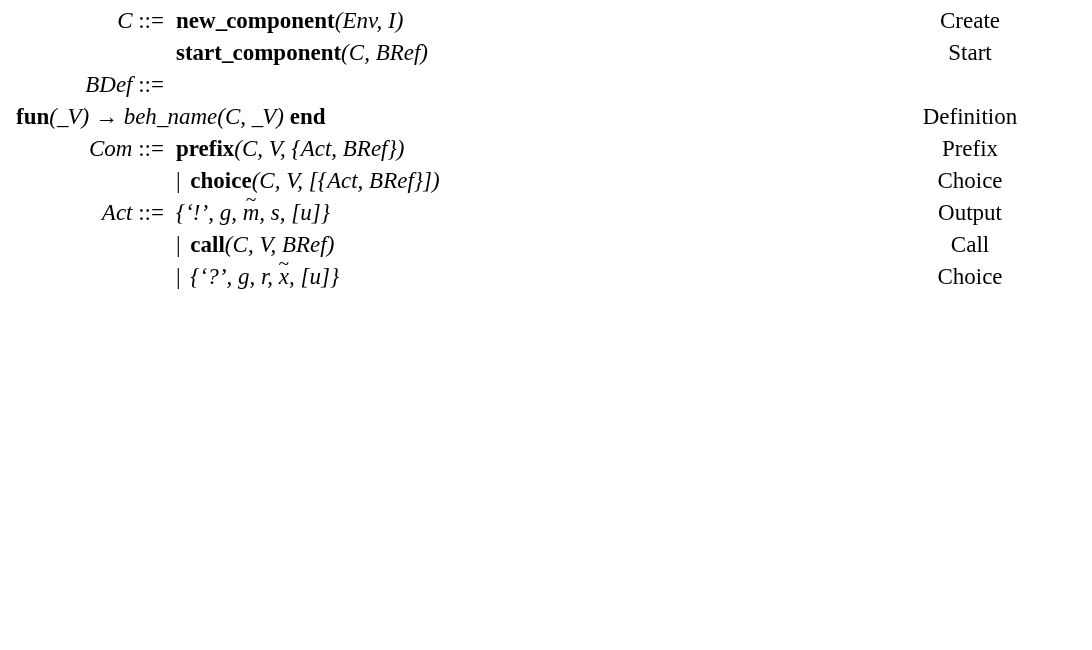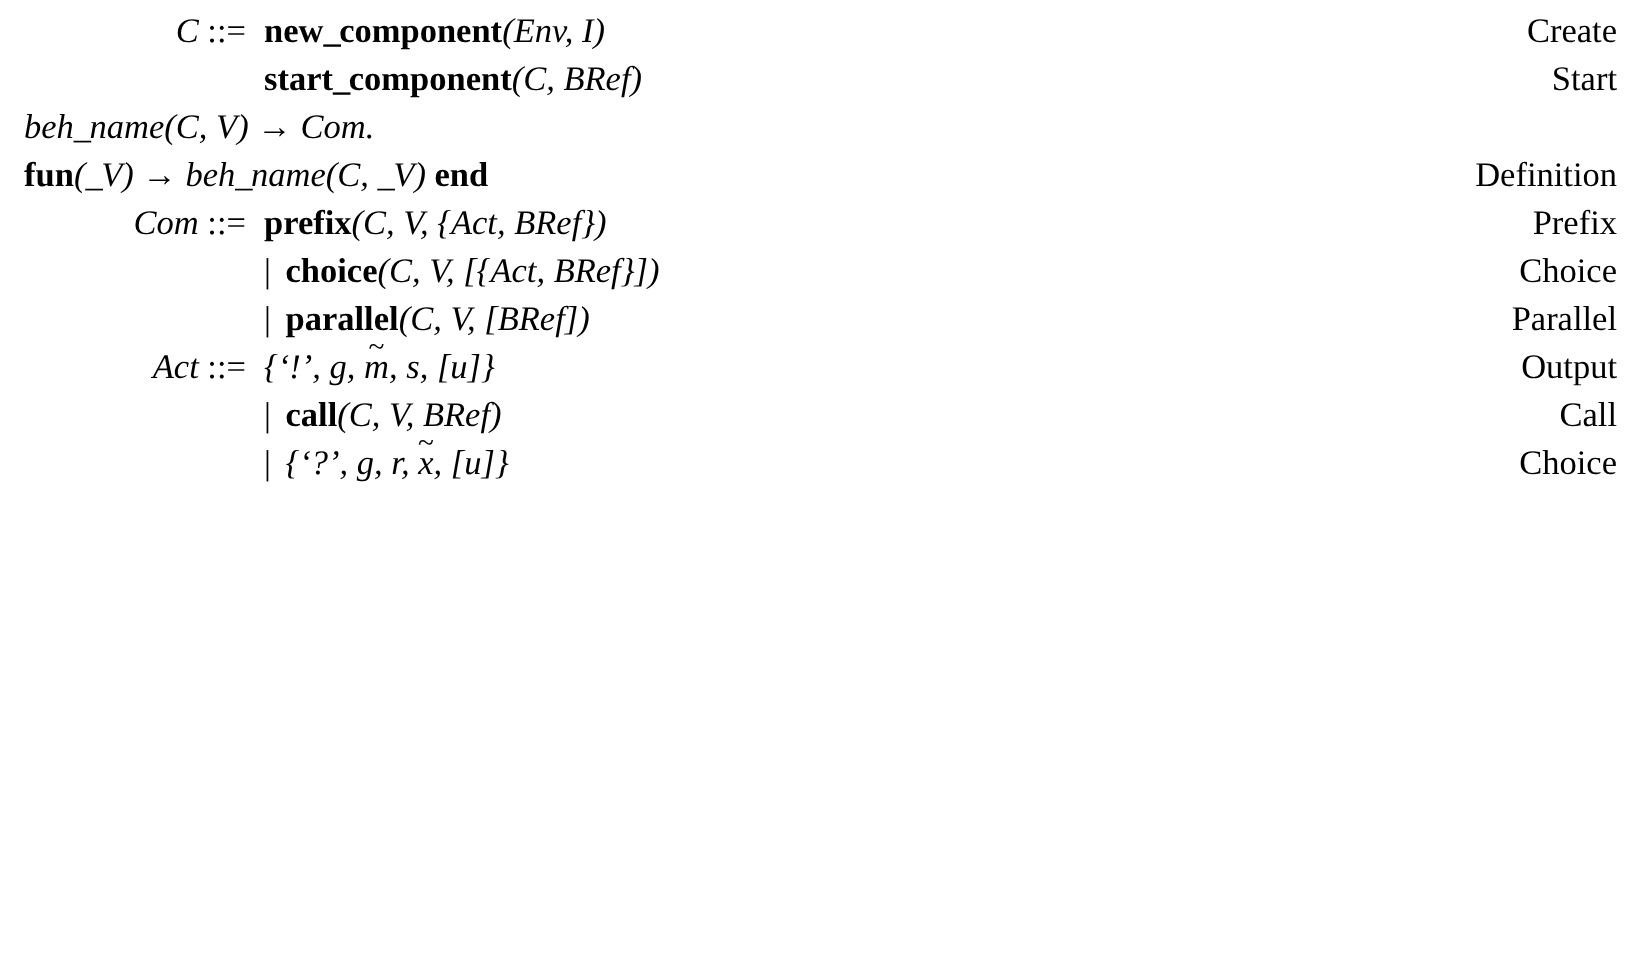--- a/index.html
+++ b/index.html
@@ -26,21 +26,21 @@
     white-space: nowrap;
   }
   .mid {
     flex: 1;
     font-style: italic;
     padding-left: 6px;
     box-sizing: border-box;
   }
   .rhs {
     width: 220px;
-    text-align: right;
+    text-align: center;
     font-style: normal;
     padding-right: 4px;
     box-sizing: border-box;
   }
   .rm { font-style: normal; }
   .bf { font-weight: bold; font-style: normal; }
   .bar { font-style: normal; padding-right: 4px; }
   .tilde {
     position: relative;
     display: inline-block;
@@ -67,40 +67,35 @@
       <div class="lhs"><i>C</i> <span class="rm">::=</span></div>
       <div class="mid"><span class="bf">new<span class="usub">_</span>component</span><span>(<i>Env</i>, <i>I</i>)</span></div>
       <div class="rhs">Create</div>
     </div>
     <div class="row">
       <div class="lhs"></div>
       <div class="mid"><span class="bf">start<span class="usub">_</span>component</span><span>(<i>C</i>, <i>BRef</i>)</span></div>
       <div class="rhs">Start</div>
     </div>
     <div class="row">
-      <div class="mid"><i>beh<span class="usub">_</span>name</i>(<i>C</i>, <i>V</i>) → <i>Com</i>.</div>
+      <div class="lhs"><i>BDef</i> <span class="rm">::=</span></div>
     </div>
     <div class="row">
       <div class="mid"><span class="bf">fun</span>(<span class="usub">_</span><i>V</i>) → <i>beh<span class="usub">_</span>name</i>(<i>C</i>, <span class="usub">_</span><i>V</i>) <span class="bf">end</span></div>
       <div class="rhs">Definition</div>
     </div>
     <div class="row">
       <div class="lhs"><i>Com</i> <span class="rm">::=</span></div>
       <div class="mid"><span class="bf">prefix</span><span>(<i>C</i>, <i>V</i>, {<i>Act</i>, <i>BRef</i>})</span></div>
       <div class="rhs">Prefix</div>
     </div>
     <div class="row">
       <div class="lhs"></div>
       <div class="mid"><span class="bar">|</span> <span class="bf">choice</span><span>(<i>C</i>, <i>V</i>, [{<i>Act</i>, <i>BRef</i>}])</span></div>
       <div class="rhs">Choice</div>
-    </div>
-    <div class="row">
-      <div class="lhs"></div>
-      <div class="mid"><span class="bar">|</span> <span class="bf">parallel</span><span>(<i>C</i>, <i>V</i>, [<i>BRef</i>])</span></div>
-      <div class="rhs">Parallel</div>
     </div>
     <div class="row">
       <div class="lhs"><i>Act</i> <span class="rm">::=</span></div>
       <div class="mid">{‘!’, <i>g</i>, <span class="tilde"><i>m</i></span>, <i>s</i>, [<i>u</i>]}</div>
       <div class="rhs">Output</div>
     </div>
     <div class="row">
       <div class="lhs"></div>
       <div class="mid"><span class="bar">|</span> <span class="bf">call</span><span>(<i>C</i>, <i>V</i>, <i>BRef</i>)</span></div>
       <div class="rhs">Call</div>

